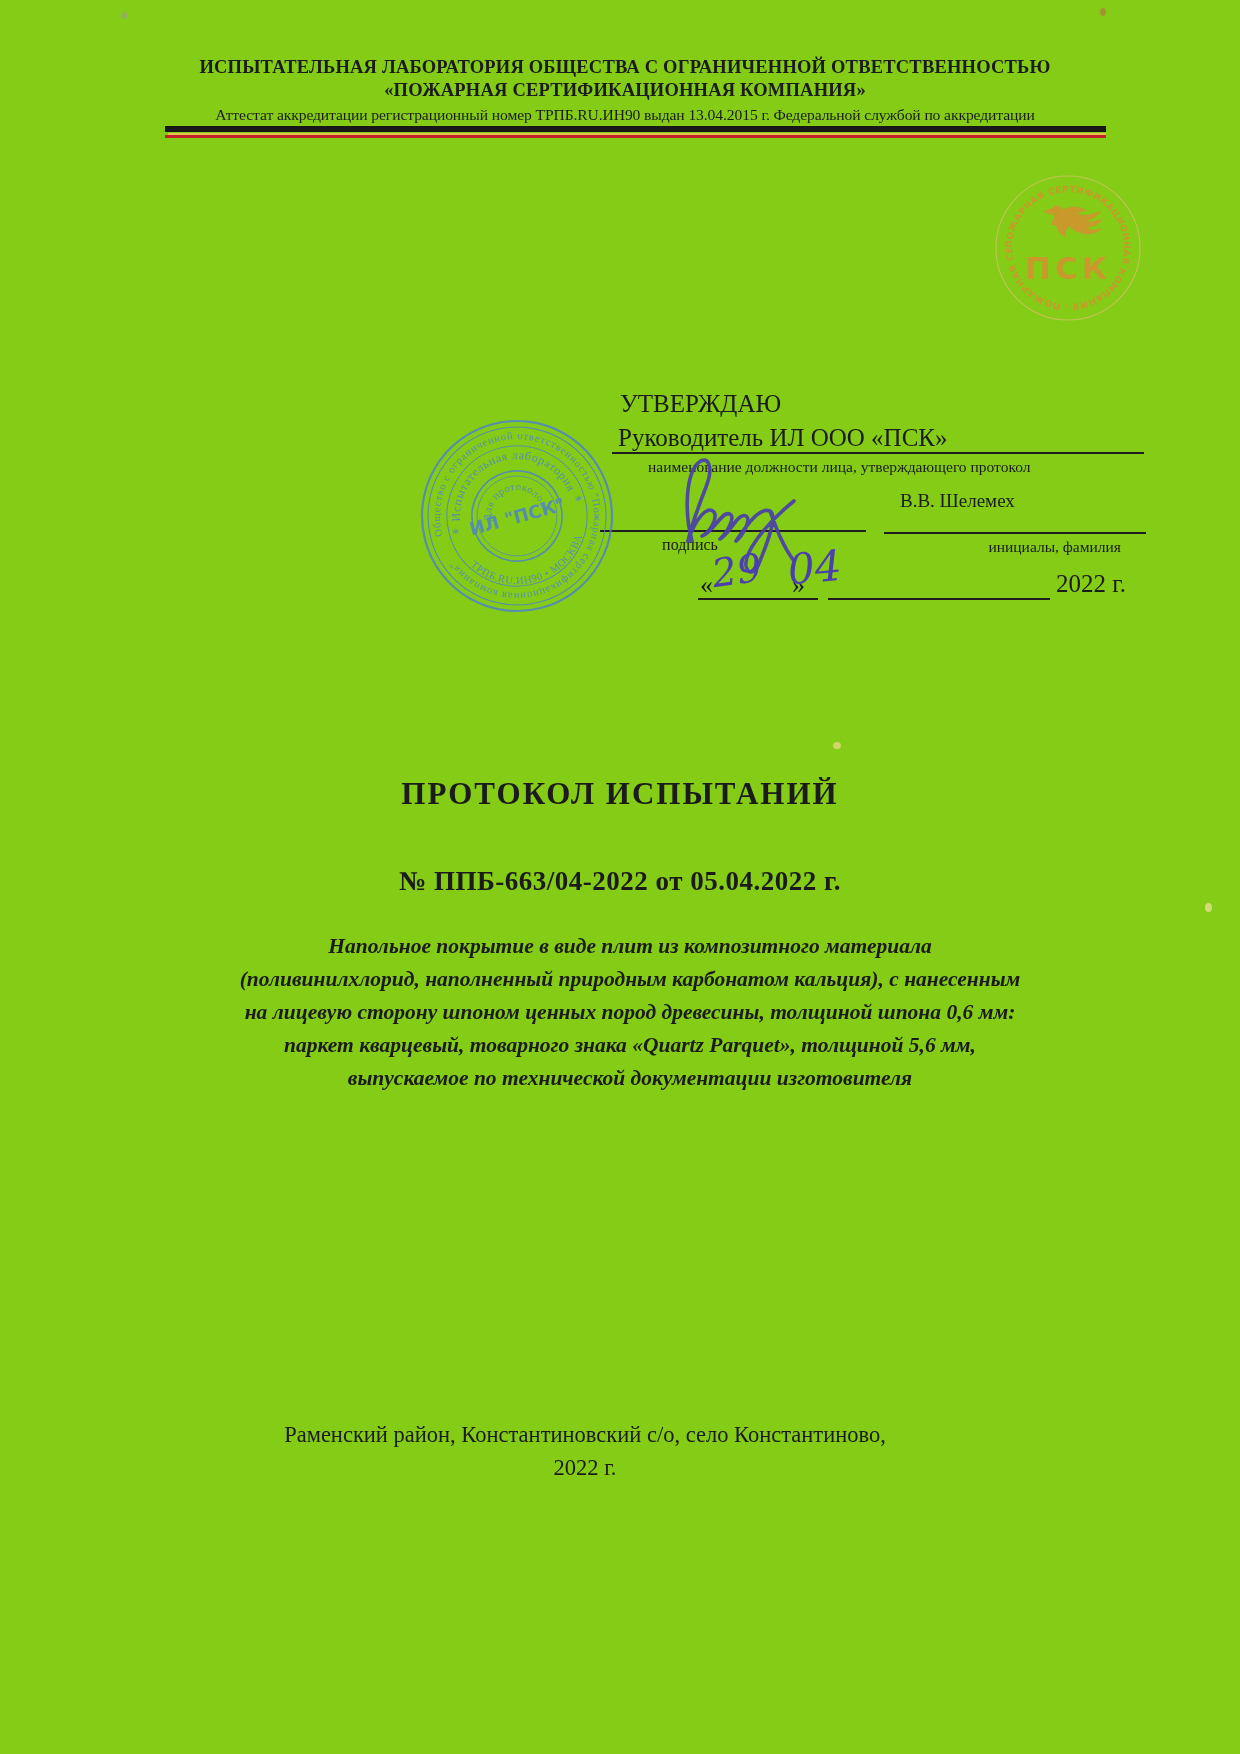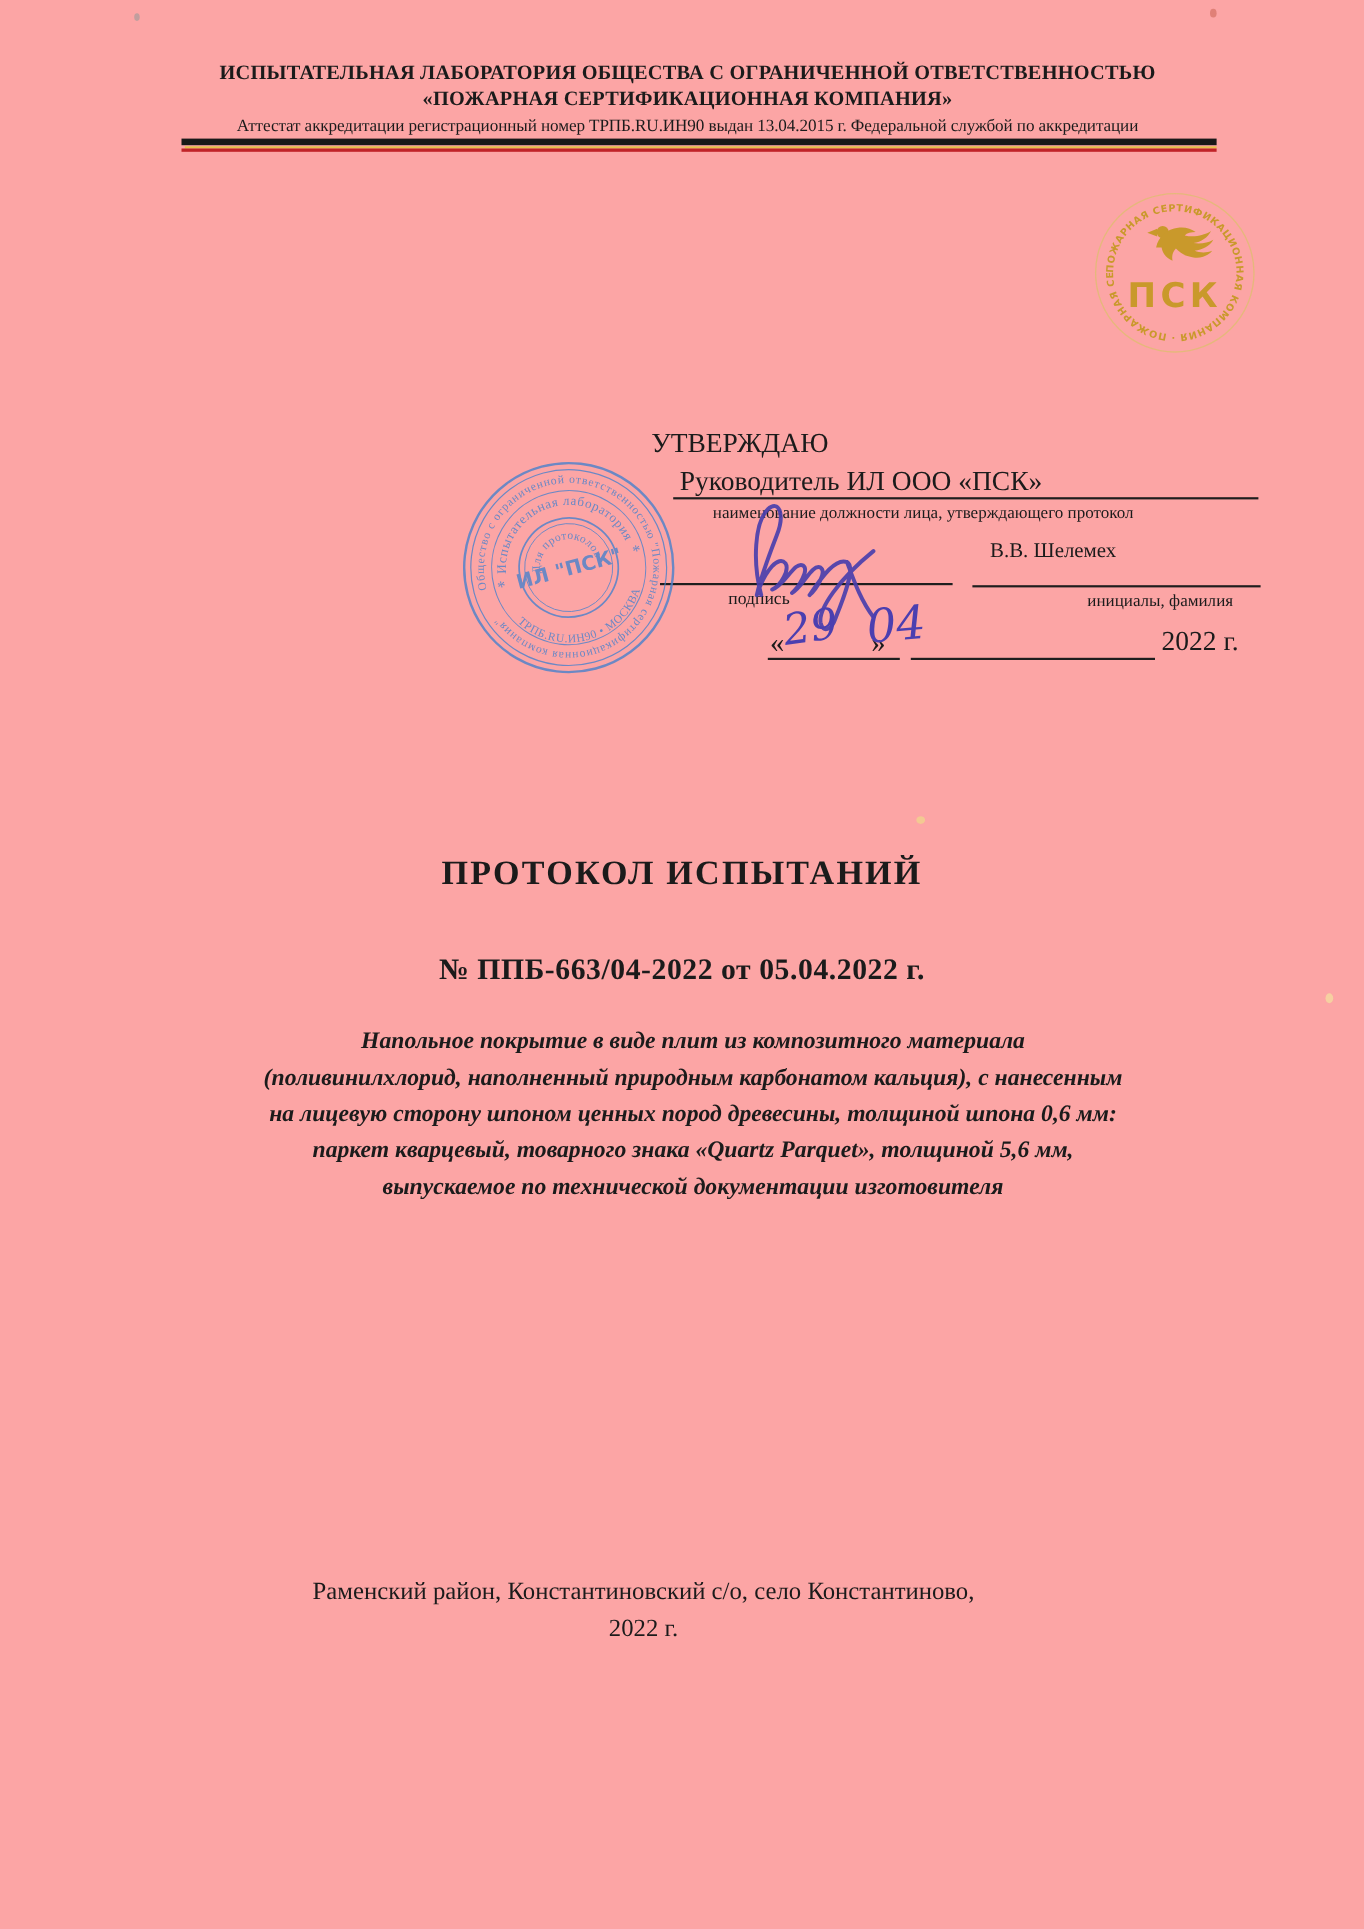--- a/index.html
+++ b/index.html
@@ -4,36 +4,36 @@
 <style>
   html,body{margin:0;padding:0;}
   body{
     width:1240px;height:1754px;
     background:#ffffff;
     font-family:"Liberation Serif","DejaVu Serif",serif;
     color:#1b1b1b;
     position:relative;
     overflow:hidden;
   }
-  .page{position:absolute;inset:0;background:#fca5a5;text-decoration:underline;}
+  .page{position:absolute;inset:0;background:#84cc16;text-decoration:underline;}
   .abs{position:absolute;}
 
   
   .header{left:150px;top:56px;width:950px;text-align:center;}
   .h-line1,.h-line2{font-weight:bold;font-size:18.5px;letter-spacing:.2px;line-height:23px;}
   .h-line3{font-size:15.6px;line-height:20px;margin-top:3px;letter-spacing:-.1px;white-space:nowrap;}
   .bar-black{left:165px;top:126px;width:941px;height:6px;background:#181818;}
   .bar-yellow{left:168px;top:133px;width:938px;height:2px;background:#e3c14a;}
   .bar-red{left:165px;top:135px;width:941px;height:3px;background:#c02328;}
 
   
   .logo{left:993px;top:173px;width:150px;height:150px;}
 
   
-  .utv{left:592px;top:390px;font-size:25px;}
+  .utv{left:620px;top:390px;font-size:25px;}
   .approver-title{left:618px;top:424px;font-size:25px;}
   .title-underline{left:612px;top:452px;width:532px;height:2px;background:#1e1e1e;}
   .title-caption{left:648px;top:458px;font-size:15.5px;}
   .sig-line{left:600px;top:530px;width:266px;height:2px;background:#1e1e1e;}
   .sig-caption{left:600px;top:536px;width:180px;text-align:center;font-size:16px;}
   .approver-name{left:900px;top:490px;font-size:19px;}
   .name-line{left:884px;top:532px;width:262px;height:2px;background:#1e1e1e;}
   .name-caption{left:886px;top:538px;width:235px;text-align:right;font-size:15.5px;}
   .quote-open{left:700px;top:570px;font-size:26px;}
   .quote-close{left:792px;top:570px;font-size:26px;}
@@ -45,21 +45,21 @@
   .hand-month{left:788px;top:543px;font-size:42px;transform:rotate(-5deg);}
   .signature-svg{left:650px;top:445px;width:200px;height:145px;z-index:4;}
 
   
   .stamp{left:417px;top:416px;width:200px;height:200px;transform:rotate(-15deg);opacity:.82;z-index:2;}
 
   
   .doc-title{left:145px;top:776px;width:950px;text-align:center;font-size:31px;font-weight:bold;letter-spacing:2px;}
   .doc-number{left:145px;top:866px;width:950px;text-align:center;font-size:27px;font-weight:bold;letter-spacing:.5px;}
   .description{left:150px;top:930px;width:960px;text-align:center;font-size:21.5px;font-weight:bold;font-style:italic;line-height:33px;}
-  .footer{left:110px;top:1418px;width:950px;text-align:center;font-size:22.5px;line-height:33px;margin-top:12px;}
+  .footer{left:110px;top:1418px;width:950px;text-align:center;font-size:22.5px;line-height:33px;}
 
   
   .speck{border-radius:50%;}
   .speck-a{left:122px;top:12px;width:5px;height:7px;background:#9a9a9a;opacity:.6;}
   .speck-b{left:1100px;top:8px;width:6px;height:8px;background:#c45b4a;opacity:.5;}
   .speck-c{left:833px;top:742px;width:8px;height:7px;background:#f0d98a;opacity:.7;}
   .speck-d{left:1205px;top:903px;width:7px;height:9px;background:#f3e3a0;opacity:.7;}
 </style>
 </head>
 <body>

